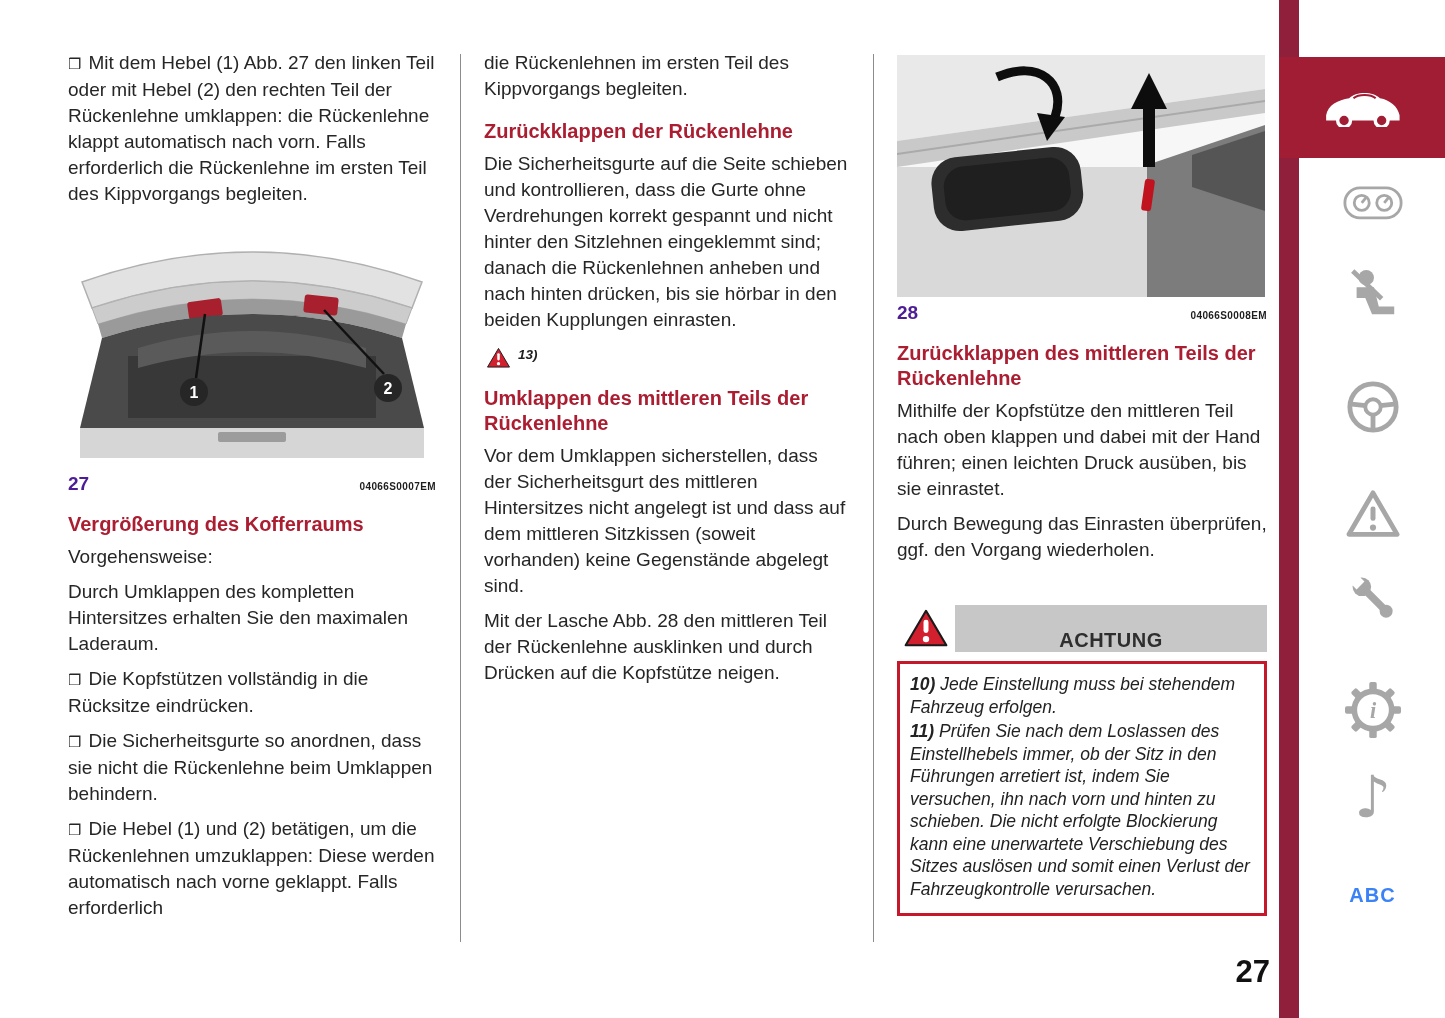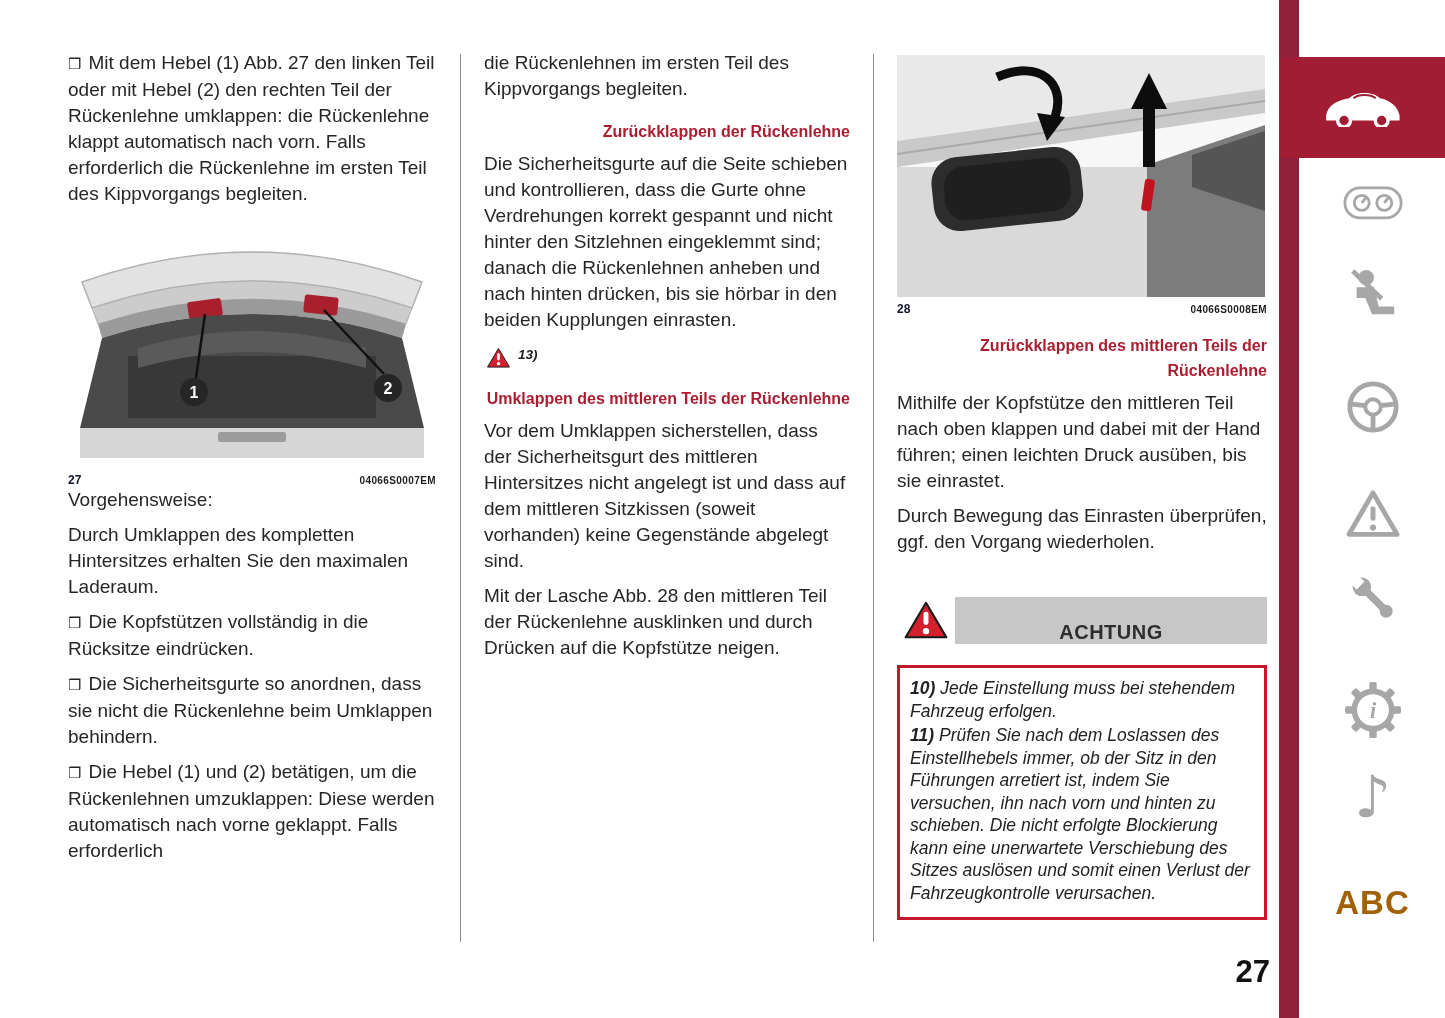--- a/index.html
+++ b/index.html
@@ -11,51 +11,51 @@
     color:#262626;
     overflow:hidden;
   }
   .col { position:absolute; top:50px; width:368px; }
   #col1 { left:68px; }
   #col2 { left:484px; width:366px; }
   #col3 { left:897px; width:370px; }
 
   p.body { font-size:19px; line-height:26px; margin-bottom:9px; }
   .bullet { font-size:15px; margin-right:7px; color:#262626; font-family:"DejaVu Sans", sans-serif; }
-  h3.red { color:#ab1e32; font-size:16px; line-height:25px; font-weight:bold; margin:17px 0 7px;text-align:right; }
+  h3.red { color:#ab1e32; font-size:20px; line-height:25px; font-weight:bold; margin:17px 0 7px; }
 
   .vline { position:absolute; top:54px; width:1px; height:888px; background:#8c8c8c; }
   #vline1 { left:460px; }
   #vline2 { left:873px; }
 
   .figure { width:100%; margin-top:8px; }
   .figure svg { display:block; }
   .fig-caption { display:flex; justify-content:space-between; align-items:baseline; margin-top:5px; }
-  .fig-num { font-size:12px; font-weight:bold; color:#0f172a; }
+  .fig-num { font-size:19px; font-weight:bold; color:#4c1d95; }
   .fig-code { font-size:10px; font-weight:bold; letter-spacing:.4px; color:#1e1e1e; }
 
   .warn-ref-row { display:flex; align-items:flex-start; gap:7px; margin:14px 0 6px 2px; }
   .warn-ref { font-size:13.5px; font-weight:bold; font-style:italic; color:#1e1e1e; }
 
   .achtung-bar { display:flex; align-items:stretch; height:47px; margin-top:42px; }
   .achtung-icon-box { width:58px; background:#ffffff; display:flex; align-items:center; justify-content:center; }
   .achtung-gray { flex:1; background:#c7c7c7; display:flex; align-items:flex-end; justify-content:center; }
   .achtung-label { font-size:20px; font-weight:bold; letter-spacing:.5px; color:#2e2e2e; }
 
-  .caution-box { margin-top:21px; border:3px solid #c5182b; padding:9px 10px 11px 10px; }
+  .caution-box { margin-top:9px; border:3px solid #c5182b; padding:9px 10px 11px 10px; }
   .caution-item { font-style:italic; font-size:17.5px; line-height:22.5px; color:#222; margin-bottom:2px; }
   .cnum { font-weight:bold; margin-right:5px; }
 
   
   .side-strip { position:absolute; left:1279px; top:0; width:20px; height:1018px; background:#8f1f3b; }
   .active-tab { position:absolute; left:1279px; top:57px; width:166px; height:101px; background:#a01d33;
                 display:flex; align-items:center; justify-content:center; }
   .side-icon { position:absolute; left:1300px; width:145px; display:flex; justify-content:center; }
   .side-abc { position:absolute; left:1300px; width:145px; text-align:center;
-              font-size:33px; font-weight:bold; letter-spacing:1px; color:#a16207; }
+              font-size:20px; font-weight:bold; letter-spacing:1px; color:#3b82f6; }
   .music-glyph { font-family:"DejaVu Sans", sans-serif; font-size:58px; color:#a7a7a7; line-height:1; }
 
   .page-num { position:absolute; left:1160px; top:954px; width:110px; text-align:right;
               font-size:31px; font-weight:bold; color:#111; }
 </style>
 </head>
 <body>
 
 <div class="col" id="col1">
 
@@ -82,20 +82,21 @@
       <circle cx="320" cy="172" r="14" fill="#262626"></circle>
       <text x="126" y="182" text-anchor="middle" font-size="16" font-weight="bold" fill="#ffffff">1</text>
       <text x="320" y="178" text-anchor="middle" font-size="16" font-weight="bold" fill="#ffffff">2</text>
     </svg>
     <div class="fig-caption">
       <span class="fig-num">27</span>
       <span class="fig-code">04066S0007EM</span>
     </div>
   </div>
 
+  <h3 class="red">Vergrößerung des Kofferraums</h3>
   <p class="body">Vorgehensweise:</p>
   <p class="body">Durch Umklappen des kompletten Hintersitzes erhalten Sie den maximalen Laderaum.</p>
 
   <p class="body"><span class="bullet">❒</span><span>Die Kopfstützen vollständig in die Rücksitze eindrücken.</span></p>
   <p class="body"><span class="bullet">❒</span><span>Die Sicherheitsgurte so anordnen, dass sie nicht die Rückenlehne beim Umklappen behindern.</span></p>
   <p class="body"><span class="bullet">❒</span><span>Die Hebel (1) und (2) betätigen, um die Rückenlehnen umzuklappen: Diese werden automatisch nach vorne geklappt. Falls erforderlich</span></p>
 
 </div>
 
 <div class="vline" id="vline1"></div>

